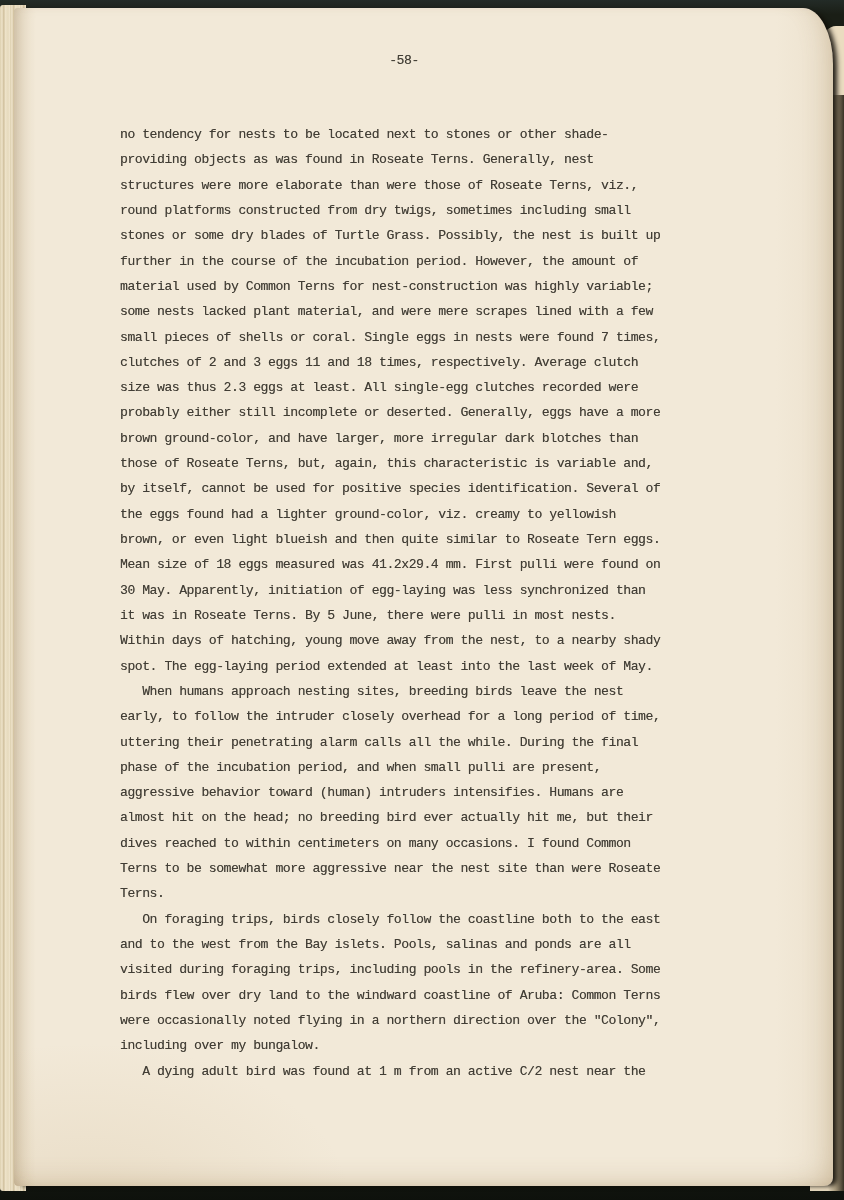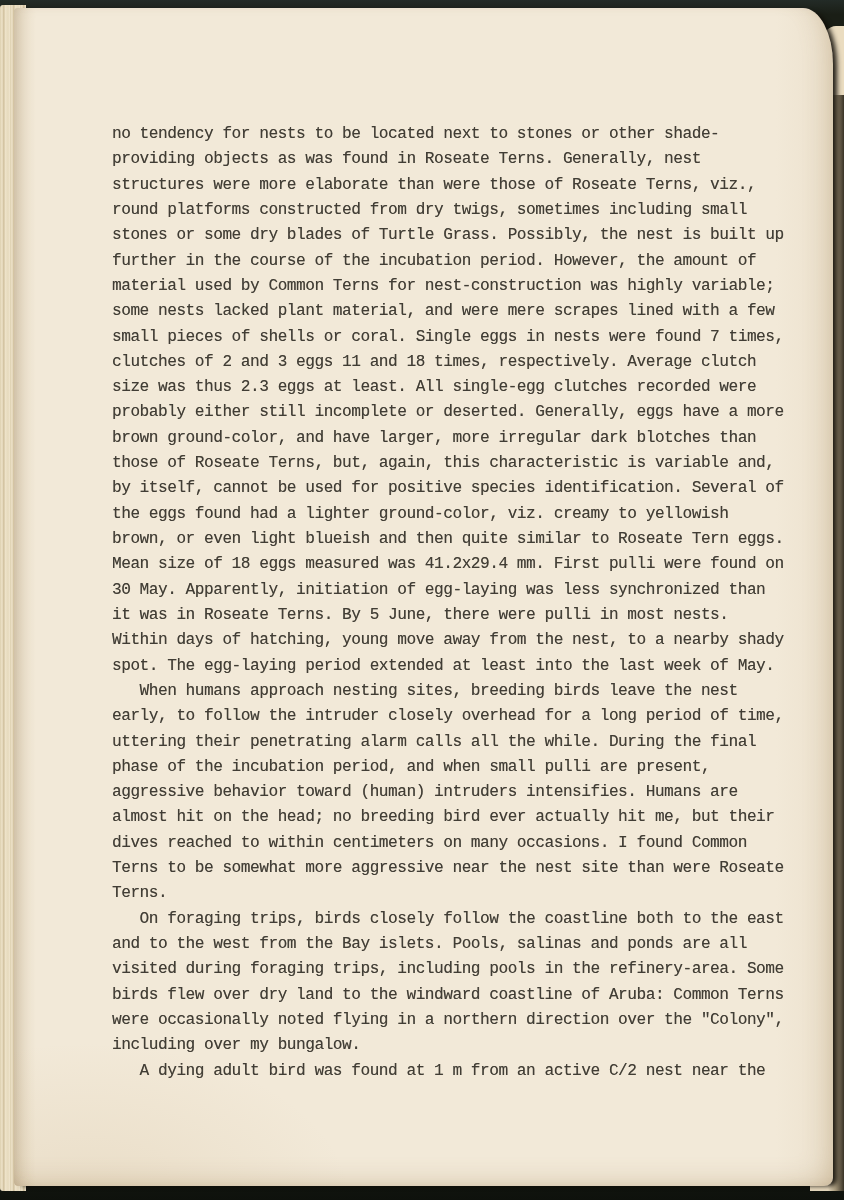--- a/index.html
+++ b/index.html
@@ -52,40 +52,41 @@
     pointer-events:none;
   }
   .page-number{
     position:absolute;top:45px;left:98px;width:584px;
     text-align:center;
     font-size:13px;letter-spacing:-0.4px;
     color:var(--ink);
     text-shadow:0.2px 0.3px 0.5px rgba(62,58,48,0.55);
   }
   .body-text{
-    position:absolute;top:114px;left:98px;
-    font-size:16px;line-height:25.32px;letter-spacing:-0.4px;
+    position:absolute;top:114px;left:106px;
+    font-size:13px;line-height:25.32px;letter-spacing:-0.4px;
     white-space:pre;
     color:var(--ink);
     text-shadow:0.2px 0.3px 0.5px rgba(62,58,48,0.55);
   }
 </style>
 </head>
 <body>
 
 <div class="scene">
 
   <div class="page-stack"></div>
 
   <div class="back-page"></div>
   <div class="gutter-shadow"></div>
 
   <div class="main-page">
     <div class="page-sheen"></div>
 
+    <div class="page-number">-58-</div>
 
     <div class="body-text">no tendency for nests to be located next to stones or other shade-
 providing objects as was found in Roseate Terns. Generally, nest
 structures were more elaborate than were those of Roseate Terns, viz.,
 round platforms constructed from dry twigs, sometimes including small
 stones or some dry blades of Turtle Grass. Possibly, the nest is built up
 further in the course of the incubation period. However, the amount of
 material used by Common Terns for nest-construction was highly variable;
 some nests lacked plant material, and were mere scrapes lined with a few
 small pieces of shells or coral. Single eggs in nests were found 7 times,

